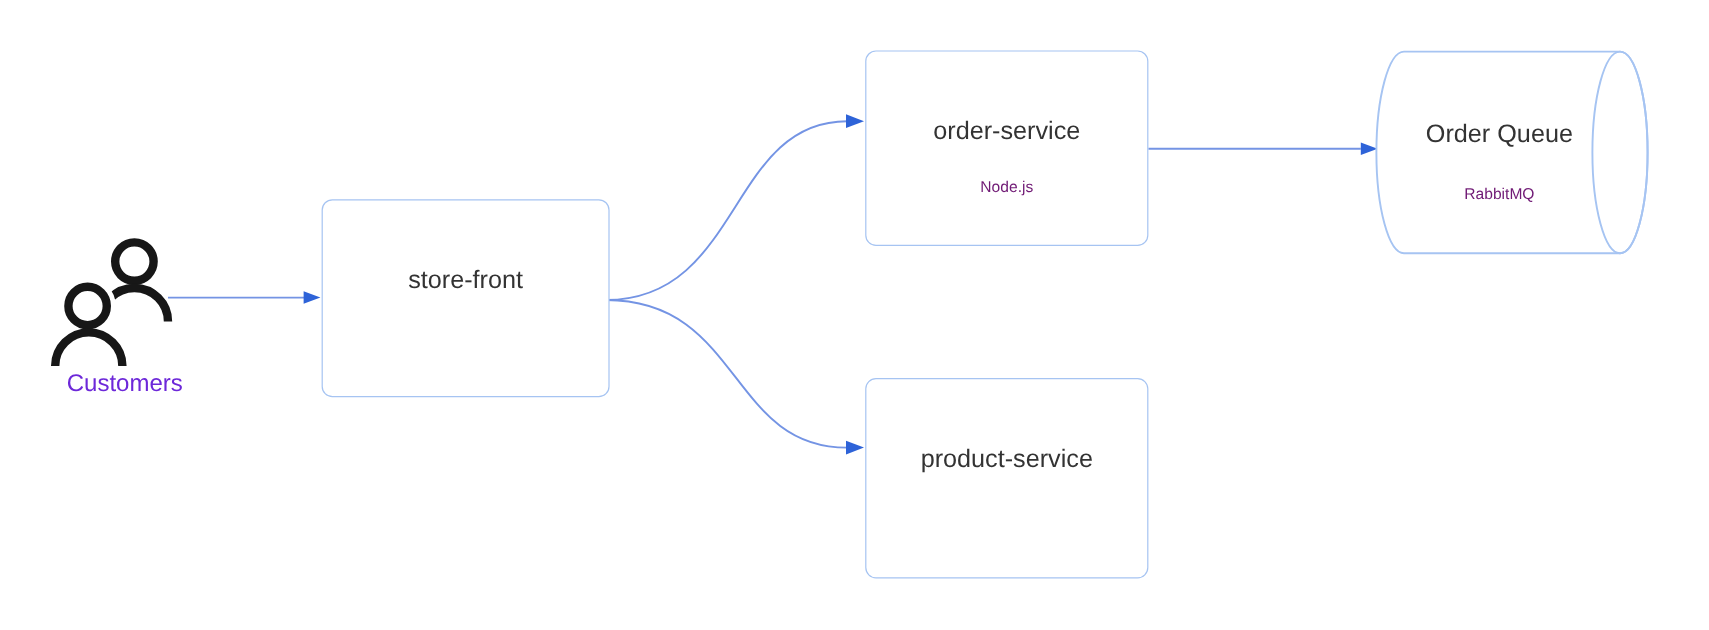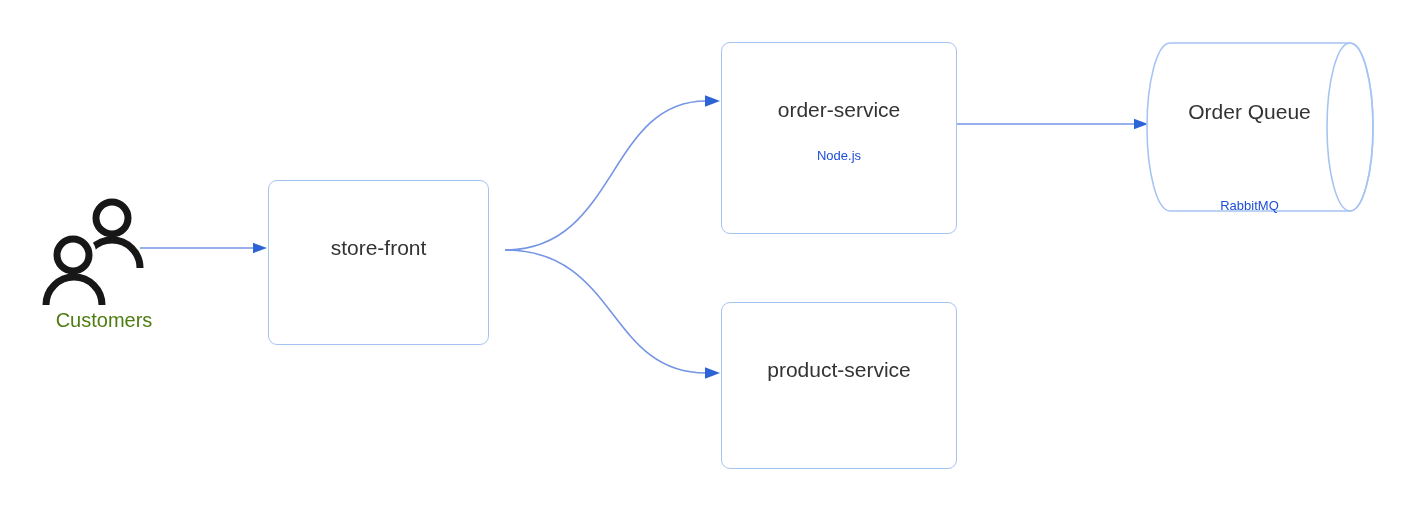--- a/index.html
+++ b/index.html
@@ -33,52 +33,52 @@
     line-height: 24px;
     color: #333333;
   }
   .node-subtitle {
     position: absolute;
     left: 0; right: 0;
     top: 105px;
     text-align: center;
     font-size: 13px;
     line-height: 16px;
-    color: #1d4ed8;
+    color: #701a75;
   }
-  #node-storefront    { left: 268px; top: 180px; width: 221px; height: 165px; }
-  #node-order-service { left: 721px; top: 42px;  width: 236px; height: 192px; }
-  #node-product-service { left: 721px; top: 302px; width: 236px; height: 167px; }
+  #node-storefront    { left: 268px; top: 166px; width: 240px; height: 165px; }
+  #node-order-service { left: 721px; top: 42px;  width: 236px; height: 163px; }
+  #node-product-service { left: 721px; top: 315px; width: 236px; height: 167px; }
 
   .cylinder-svg {
     position: absolute;
     left: 1125px; top: 38px;
     width: 255px; height: 180px;
   }
   .queue-labels {
     position: absolute;
     left: 1157px; top: 42px;
     width: 185px; height: 218px;
   }
   .queue-labels .node-title { top: 58px; }
-  .queue-labels .node-subtitle { top: 112px; margin-top: 44px; }
+  .queue-labels .node-subtitle { top: 112px; }
 
   .customers-icon-svg {
     position: absolute;
     left: 36px; top: 188px;
     width: 120px; height: 125px;
   }
   .customers-label {
     position: absolute;
     left: 28px; top: 308px;
     width: 152px;
     text-align: center;
     font-size: 20px;
     line-height: 24px;
-    color: #4d7c0f;
+    color: #6d28d9;
   }
   .edge-line  { fill: none; stroke: #7494e4; stroke-width: 1.6; }
   .edge-arrow { fill: #2e63d8; stroke: none; }
   .shape-stroke { fill: #ffffff; stroke: #a6c4f2; stroke-width: 1.6; }
   .shape-stroke-open { fill: none; stroke: #a6c4f2; stroke-width: 1.6; }
   .person-stroke { fill: none; stroke: #171717; stroke-width: 7; }
   .person-halo   { fill: none; stroke: #ffffff; stroke-width: 15; }
 </style>
 </head>
 <body>

